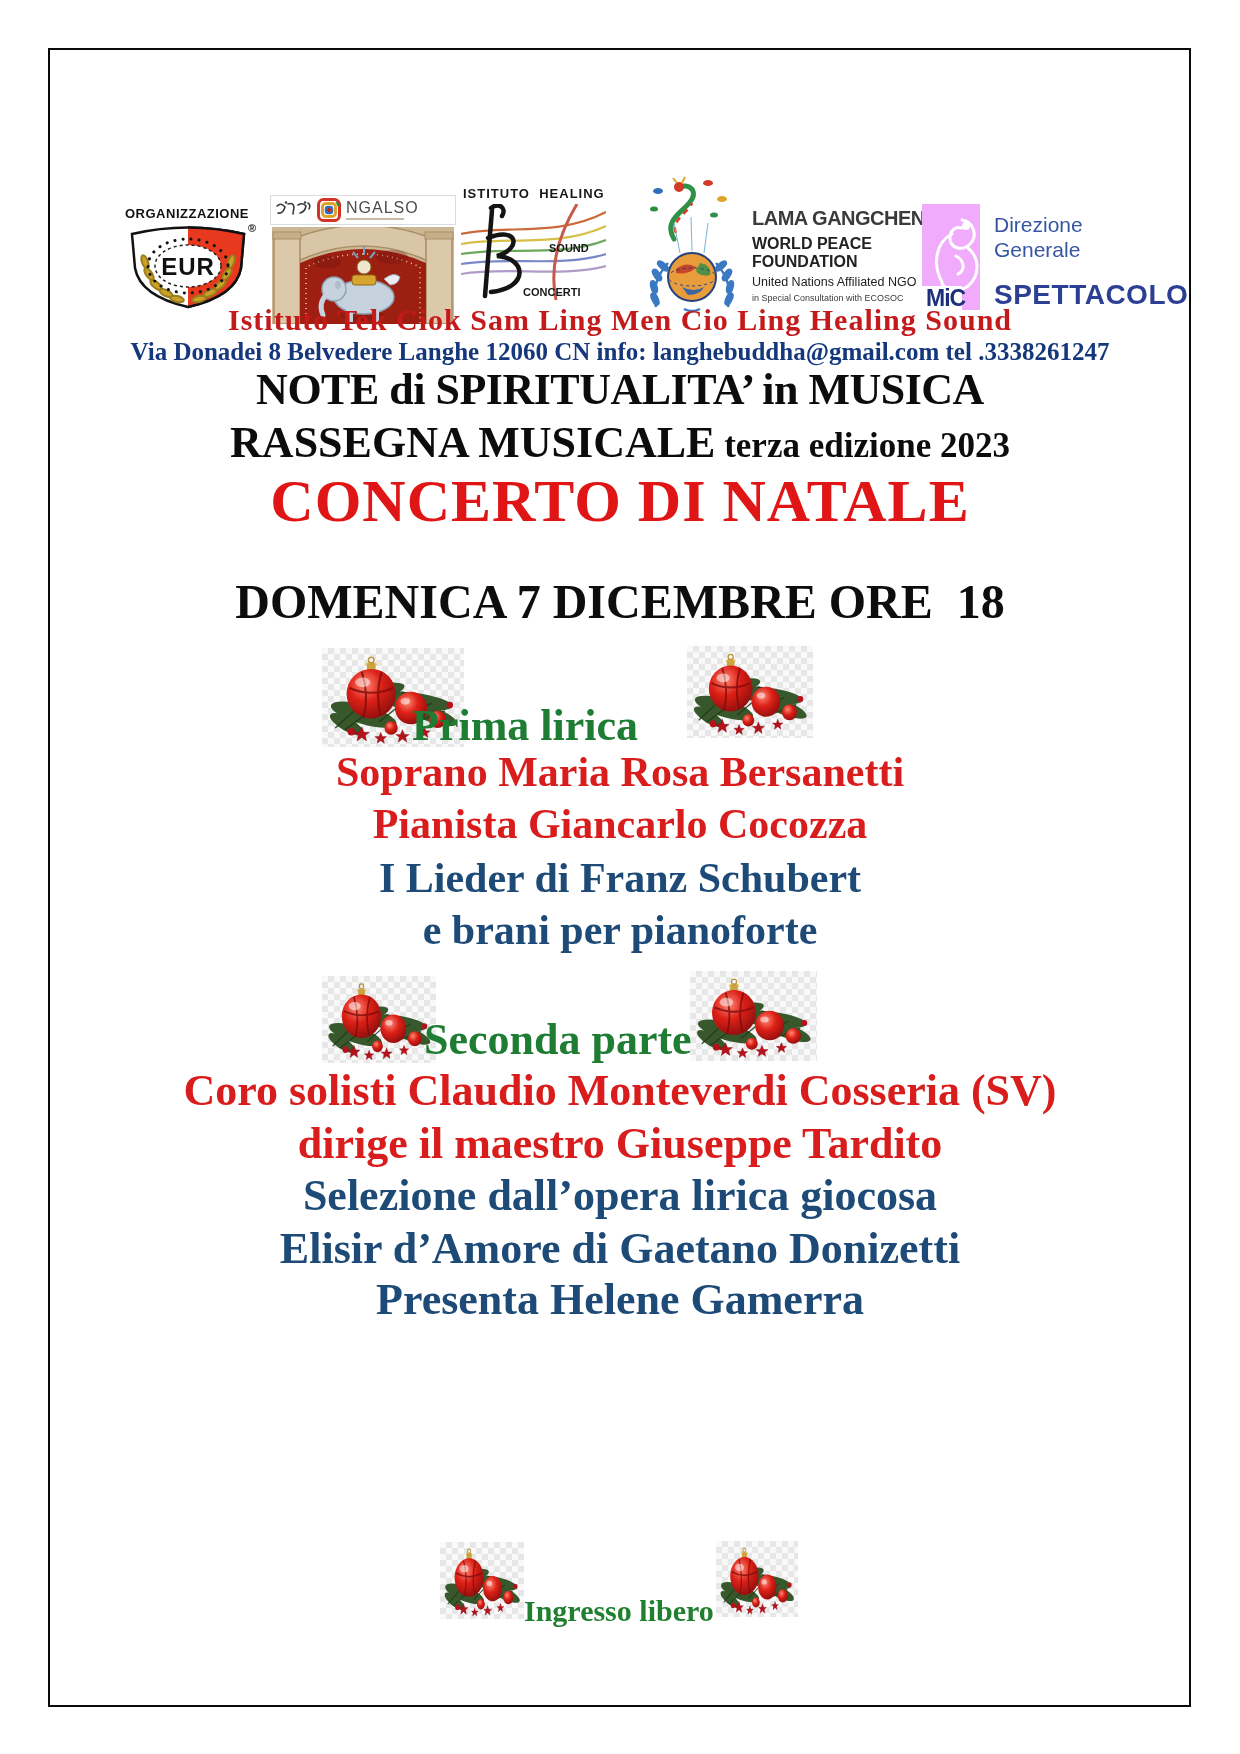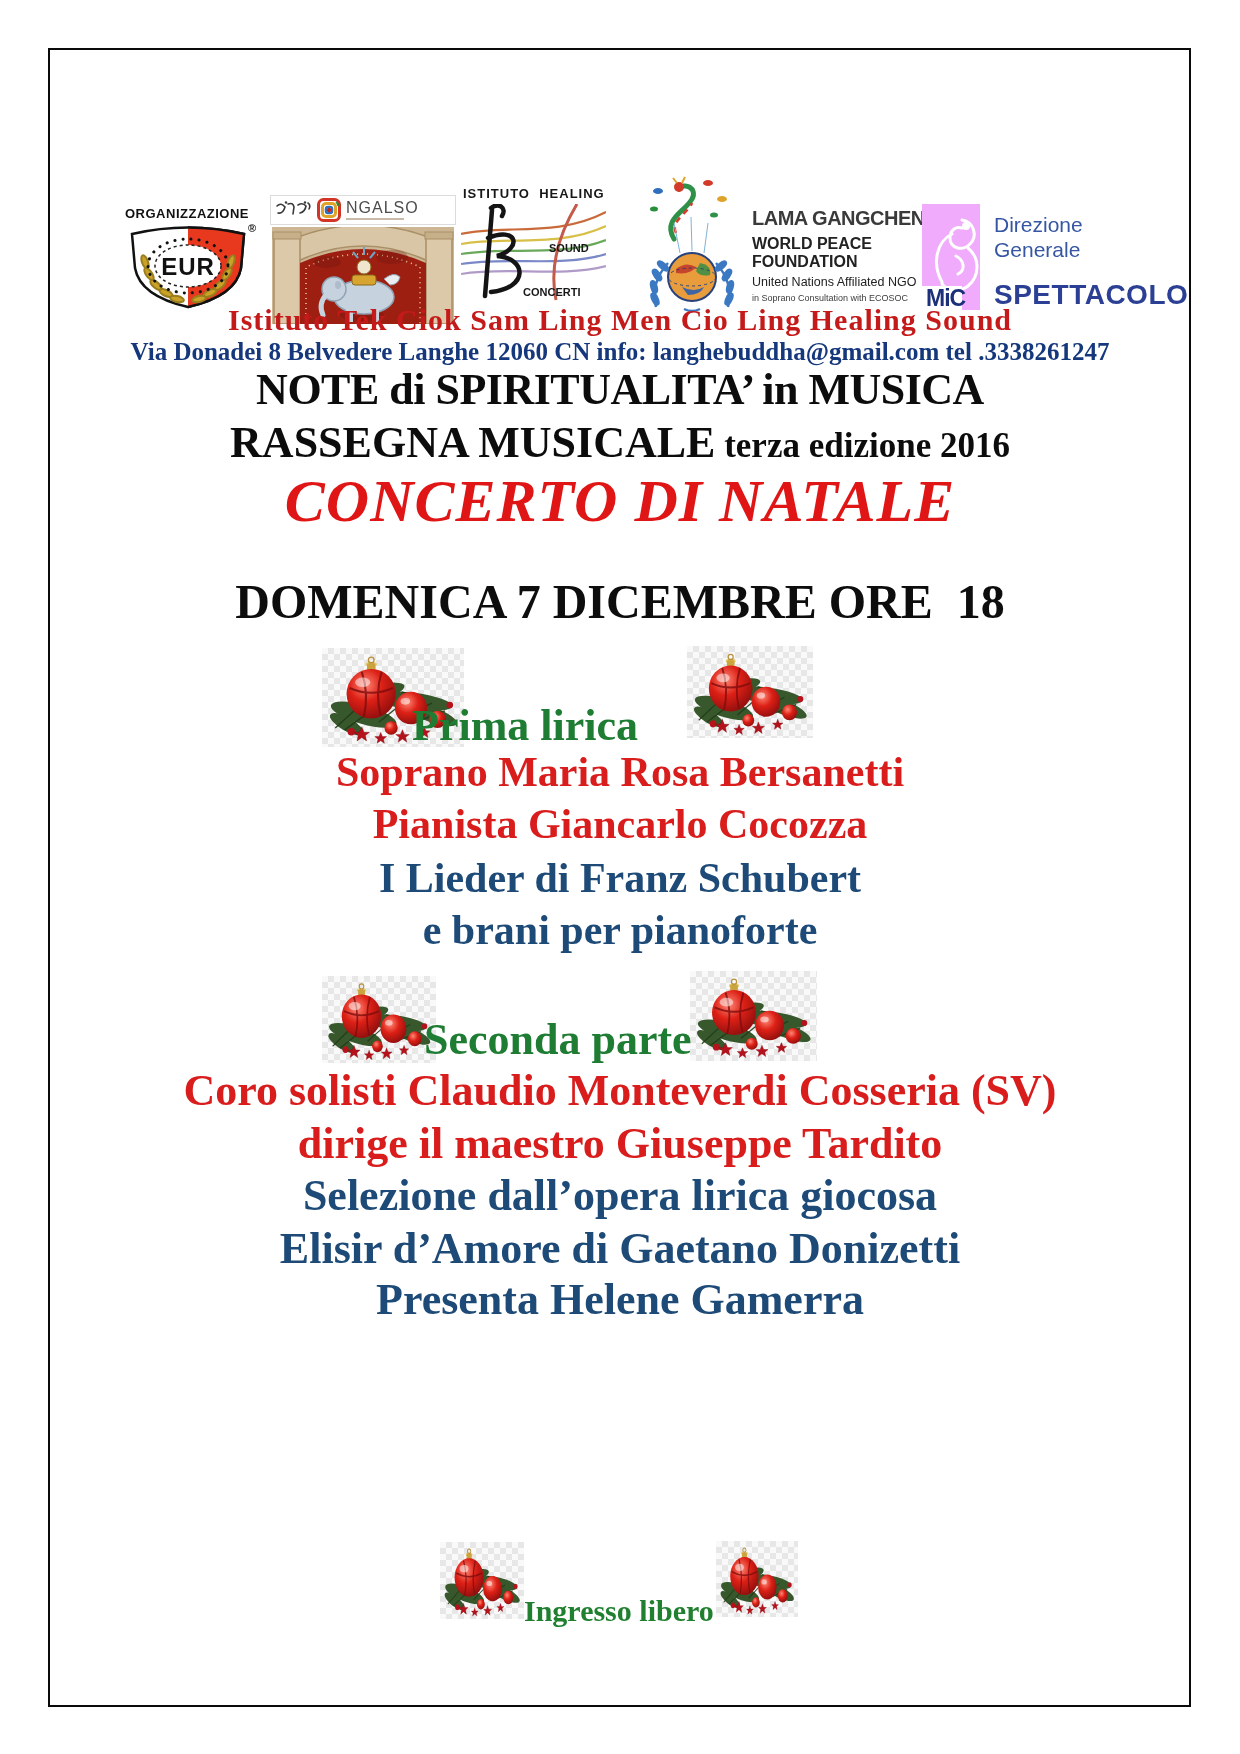--- a/index.html
+++ b/index.html
@@ -12,21 +12,21 @@
     border:2px solid #0a0a0a;
   }
   
   .line{position:absolute;left:60px;right:60px;text-align:center;font-weight:bold;white-space:pre;line-height:1.06;}
   .institute{top:304px;font-size:30px;letter-spacing:1px;color:#c41a1a;}
   .address{top:339px;font-size:25px;color:#15377c;}
   .series-title{top:367px;font-size:44px;color:#0c0c0c;letter-spacing:-0.5px;}
   .festival{top:420px;color:#0c0c0c;}
   .festival .main{font-size:44px;}
   .festival .suffix{font-size:35px;}
-  .event-title{top:470px;font-size:60px;color:#e01616;letter-spacing:1px;font-style:italic;}
+  .event-title{top:470px;font-size:60px;color:#e01616;letter-spacing:1px;}
   .event-date{top:577px;font-size:48px;color:#0d0d0d;}
   .part-heading{position:absolute;font-weight:bold;font-size:44px;color:#1e7c33;white-space:pre;}
   .red-line{color:#d91d1d;}
   .navy-line{color:#1d4a77;}
   .p1{font-size:42px;}
   .p2{font-size:44px;}
   .admission{position:absolute;left:524px;top:1594px;font-size:30px;font-weight:bold;color:#208030;white-space:pre;}
   
   .ornament{
     position:absolute;
@@ -263,21 +263,21 @@
       <ellipse cx="83" cy="100" rx="6" ry="2.5" transform="rotate(-55 83 100)"></ellipse>
       <ellipse cx="77" cy="91" rx="6" ry="2.5" transform="rotate(-40 77 91)"></ellipse>
       <path d="M40,134 Q48,138 56,134" fill="none"></path>
     </g>
   </svg>
 
   <div class="lama-block sans">
     <div class="lama-title">LAMA GANGCHEN</div>
     <div class="lama-l2">WORLD PEACE FOUNDATION</div>
     <div class="lama-l3">United Nations Affiliated NGO</div>
-    <div class="lama-l4">in Soprano Consultation with ECOSOC</div>
+    <div class="lama-l4">in Special Consultation with ECOSOC</div>
   </div>
 
   <div class="mic-square">
     <svg width="66" height="106" viewBox="0 0 66 106">
       <g stroke="#ffffff" stroke-width="3" fill="none" stroke-linecap="round">
         <path d="M40,16 C52,18 56,32 48,40 C40,48 28,44 28,34 C28,26 34,22 40,24"></path>
         <path d="M20,78 C10,60 14,38 30,30"></path>
         <path d="M46,44 C58,54 58,72 46,82 C38,88 26,88 20,80"></path>
         <path d="M34,52 C42,56 44,66 36,70"></path>
       </g>
@@ -288,21 +288,21 @@
   </div>
   <div class="mic-text sans">
     <div class="mic-l1">Direzione</div>
     <div class="mic-l2">Generale</div>
     <div class="mic-l3">SPETTACOLO</div>
   </div>
 
   <div class="line institute">Istituto Tek Ciok Sam Ling Men Cio Ling Healing Sound</div>
   <div class="line address">Via Donadei 8 Belvedere Langhe 12060 CN info: langhebuddha@gmail.com tel .3338261247</div>
   <div class="line series-title">NOTE di SPIRITUALITA’ in MUSICA</div>
-  <div class="line festival"><span class="main">RASSEGNA MUSICALE</span><span class="suffix"> terza edizione 2016</span></div>
+  <div class="line festival"><span class="main">RASSEGNA MUSICALE</span><span class="suffix"> terza edizione 2023</span></div>
   <div class="line event-title">CONCERTO DI NATALE</div>
   <div class="line event-date">DOMENICA 7 DICEMBRE ORE  18</div>
 
   <div class="ornament" style="left:322px;top:648px;width:142px;height:99px;">
       <svg viewBox="0 0 150 104" preserveAspectRatio="none">
         <use href="#orn-sym"></use>
       </svg>
     </div>
   <div class="ornament" style="left:687px;top:646px;width:126px;height:92px;">
       <svg viewBox="0 0 150 104" preserveAspectRatio="none">

